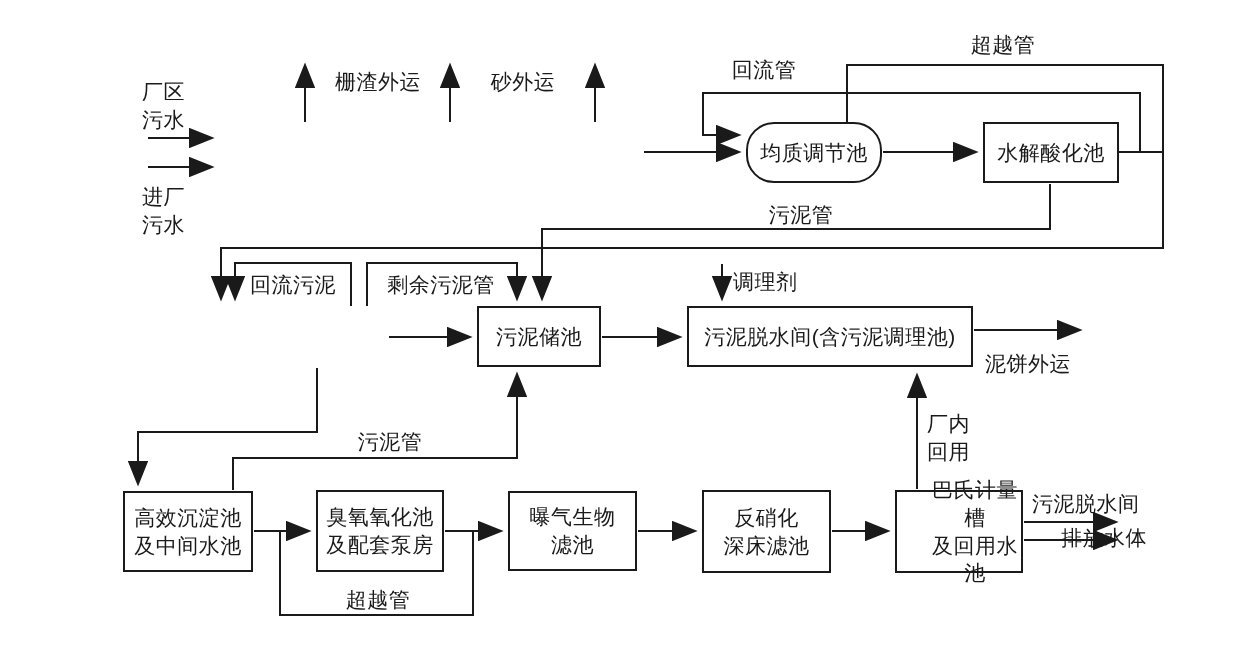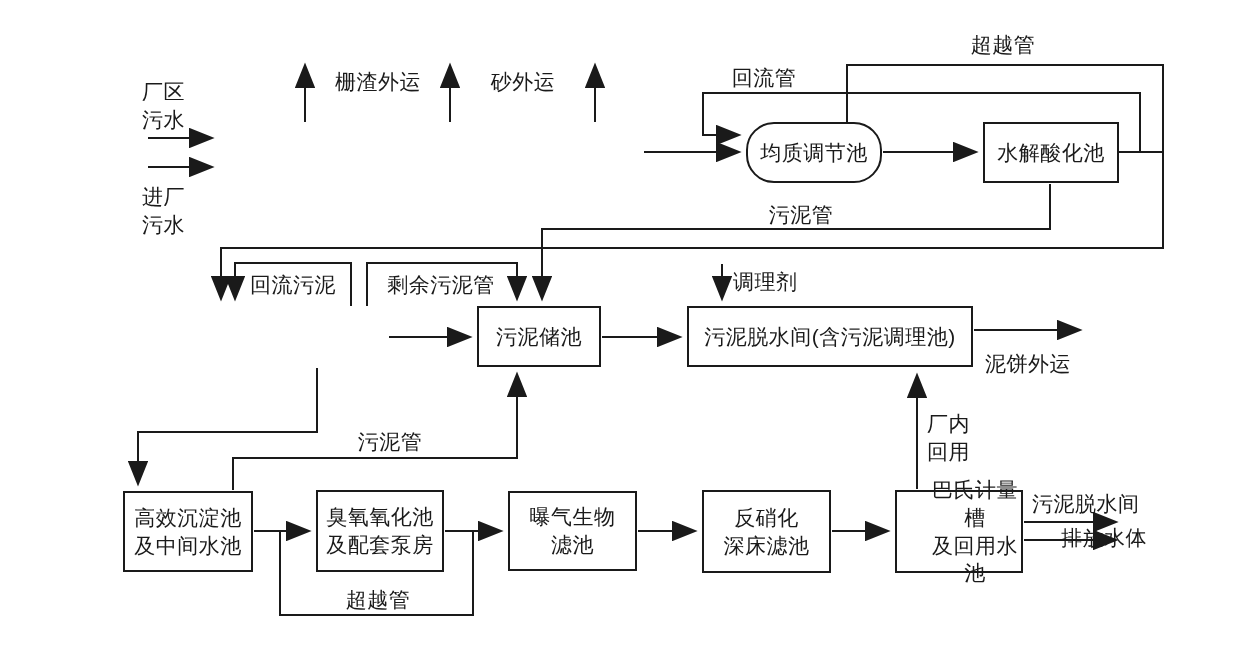--- a/index.html
+++ b/index.html
@@ -90,21 +90,21 @@
   <div class="node" style="left:895px;top:490px;width:128px;height:83px;padding-left:32px;">巴氏计量槽
 及回用水池</div>
 
   <div class="lbl" style="left:142px;top:78px;">厂区
 污水</div>
   <div class="lbl" style="left:142px;top:183px;">进厂
 污水</div>
   <div class="lbl ctr" style="left:378px;top:68px;">栅渣外运</div>
   <div class="lbl ctr" style="left:523px;top:68px;">砂外运</div>
   <div class="lbl ctr" style="left:1003px;top:31px;">超越管</div>
-  <div class="lbl ctr" style="left:764px;top:64px;">回流管</div>
+  <div class="lbl ctr" style="left:764px;top:56px;">回流管</div>
   <div class="lbl ctr" style="left:801px;top:201px;">污泥管</div>
   <div class="lbl ctr" style="left:293px;top:271px;">回流污泥</div>
   <div class="lbl ctr" style="left:441px;top:271px;">剩余污泥管</div>
   <div class="lbl" style="left:733px;top:268px;">调理剂</div>
   <div class="lbl" style="left:985px;top:350px;">泥饼外运</div>
   <div class="lbl ctr" style="left:390px;top:428px;">污泥管</div>
   <div class="lbl ctr" style="left:378px;top:586px;">超越管</div>
   <div class="lbl" style="left:927px;top:410px;">厂内
 回用</div>
   <div class="lbl" style="left:1032px;top:490px;">污泥脱水间</div>

